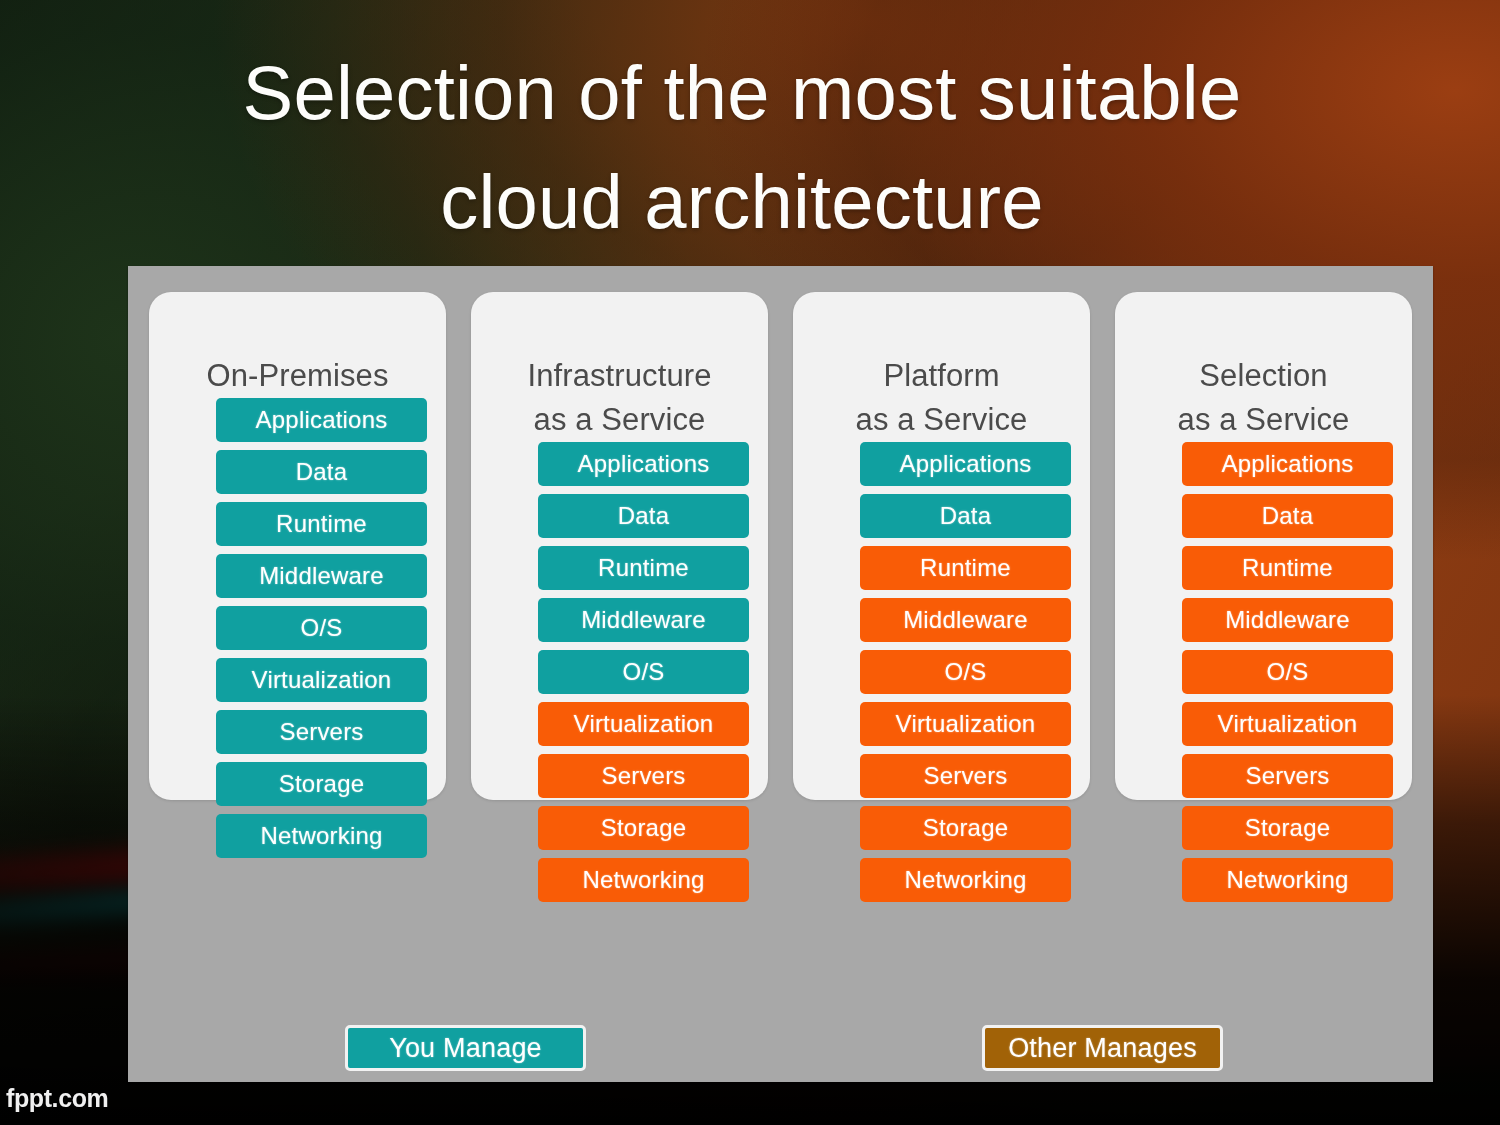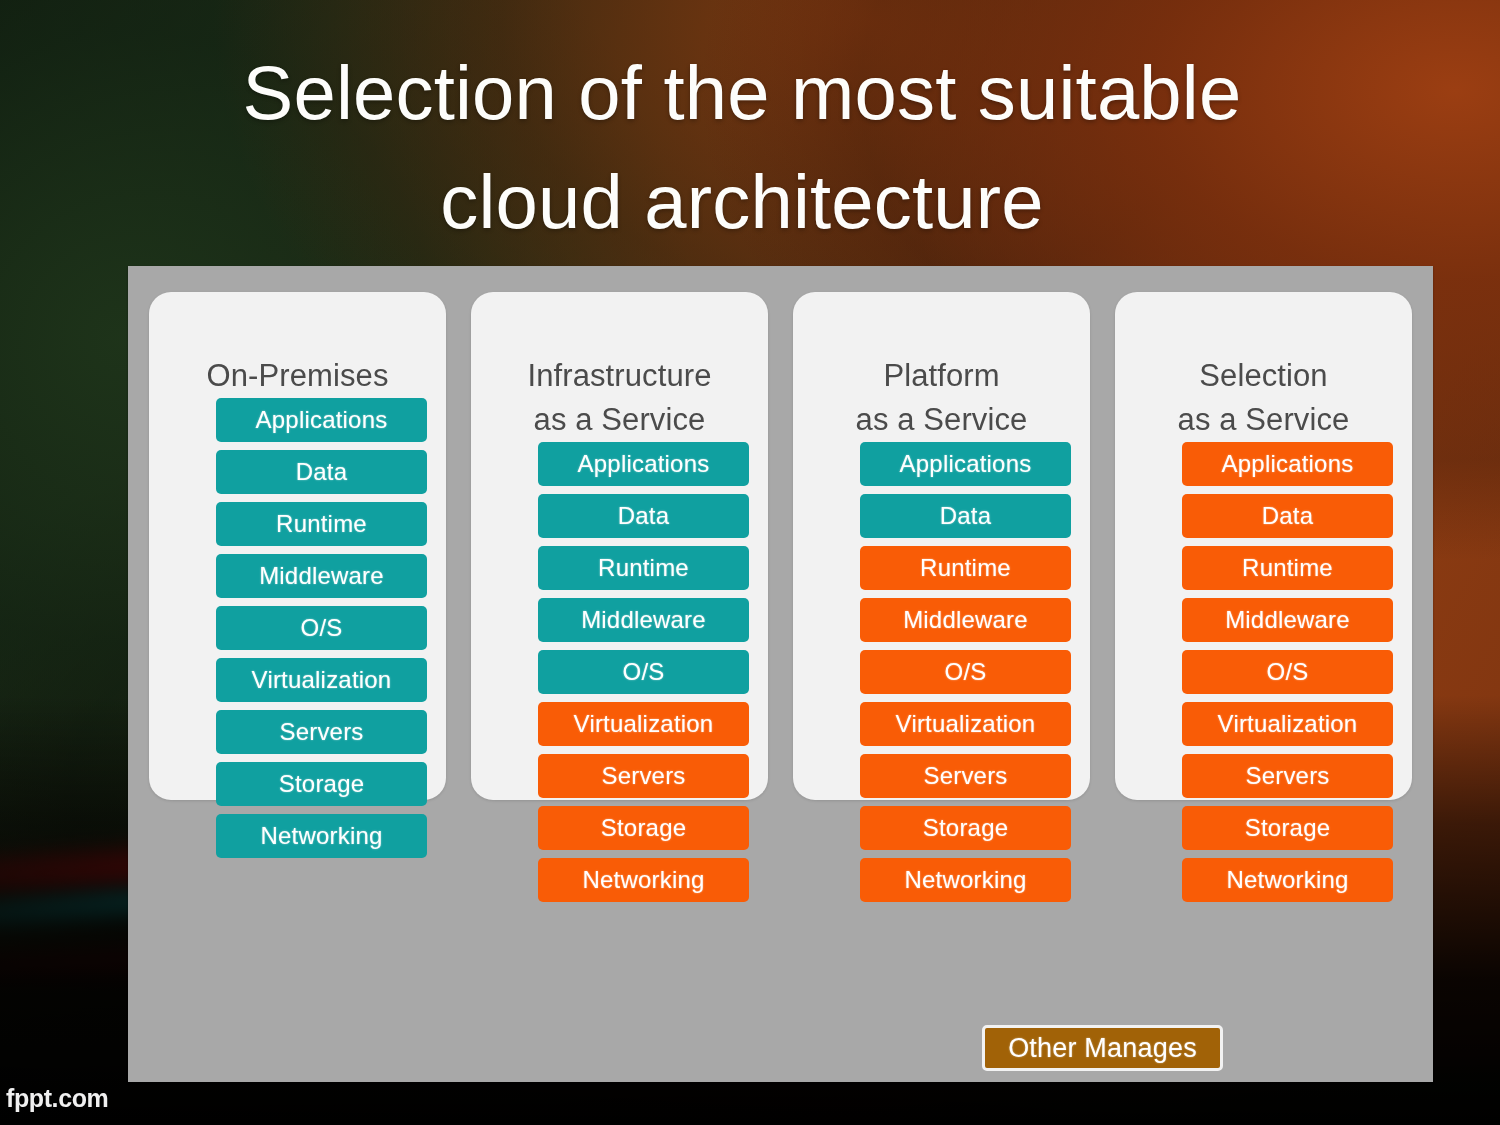--- a/index.html
+++ b/index.html
@@ -274,20 +274,21 @@
           <div class="layer orange">Virtualization</div>
           <div class="layer orange">Servers</div>
           <div class="layer orange">Storage</div>
           <div class="layer orange">Networking</div>
         </div>
       </div>
 
     </div>
 
     <div class="legend">
+      <div class="legend-btn legend-you">You Manage</div>
       <div class="legend-btn legend-other">Other Manages</div>
     </div>
 
   </div>
 
   <div class="watermark">fppt.com</div>
 
 </div>
 
 </body></html>

